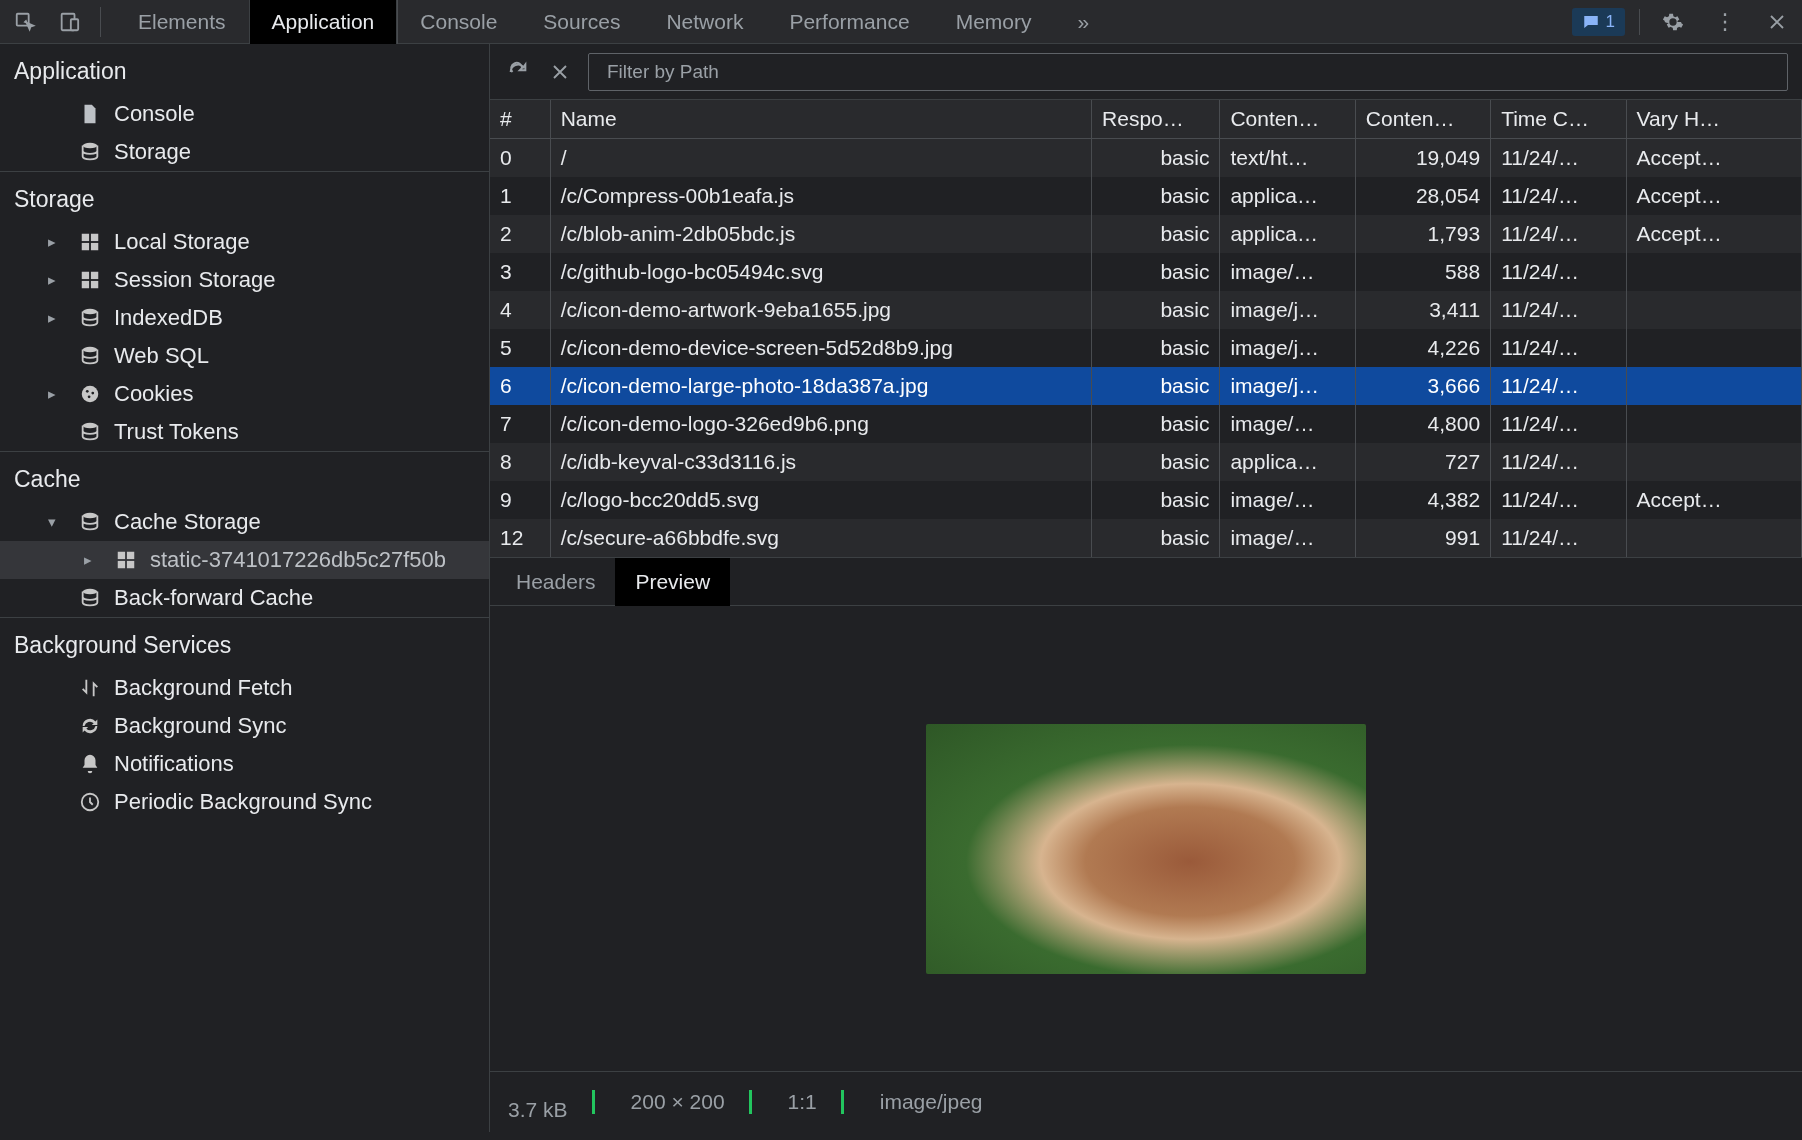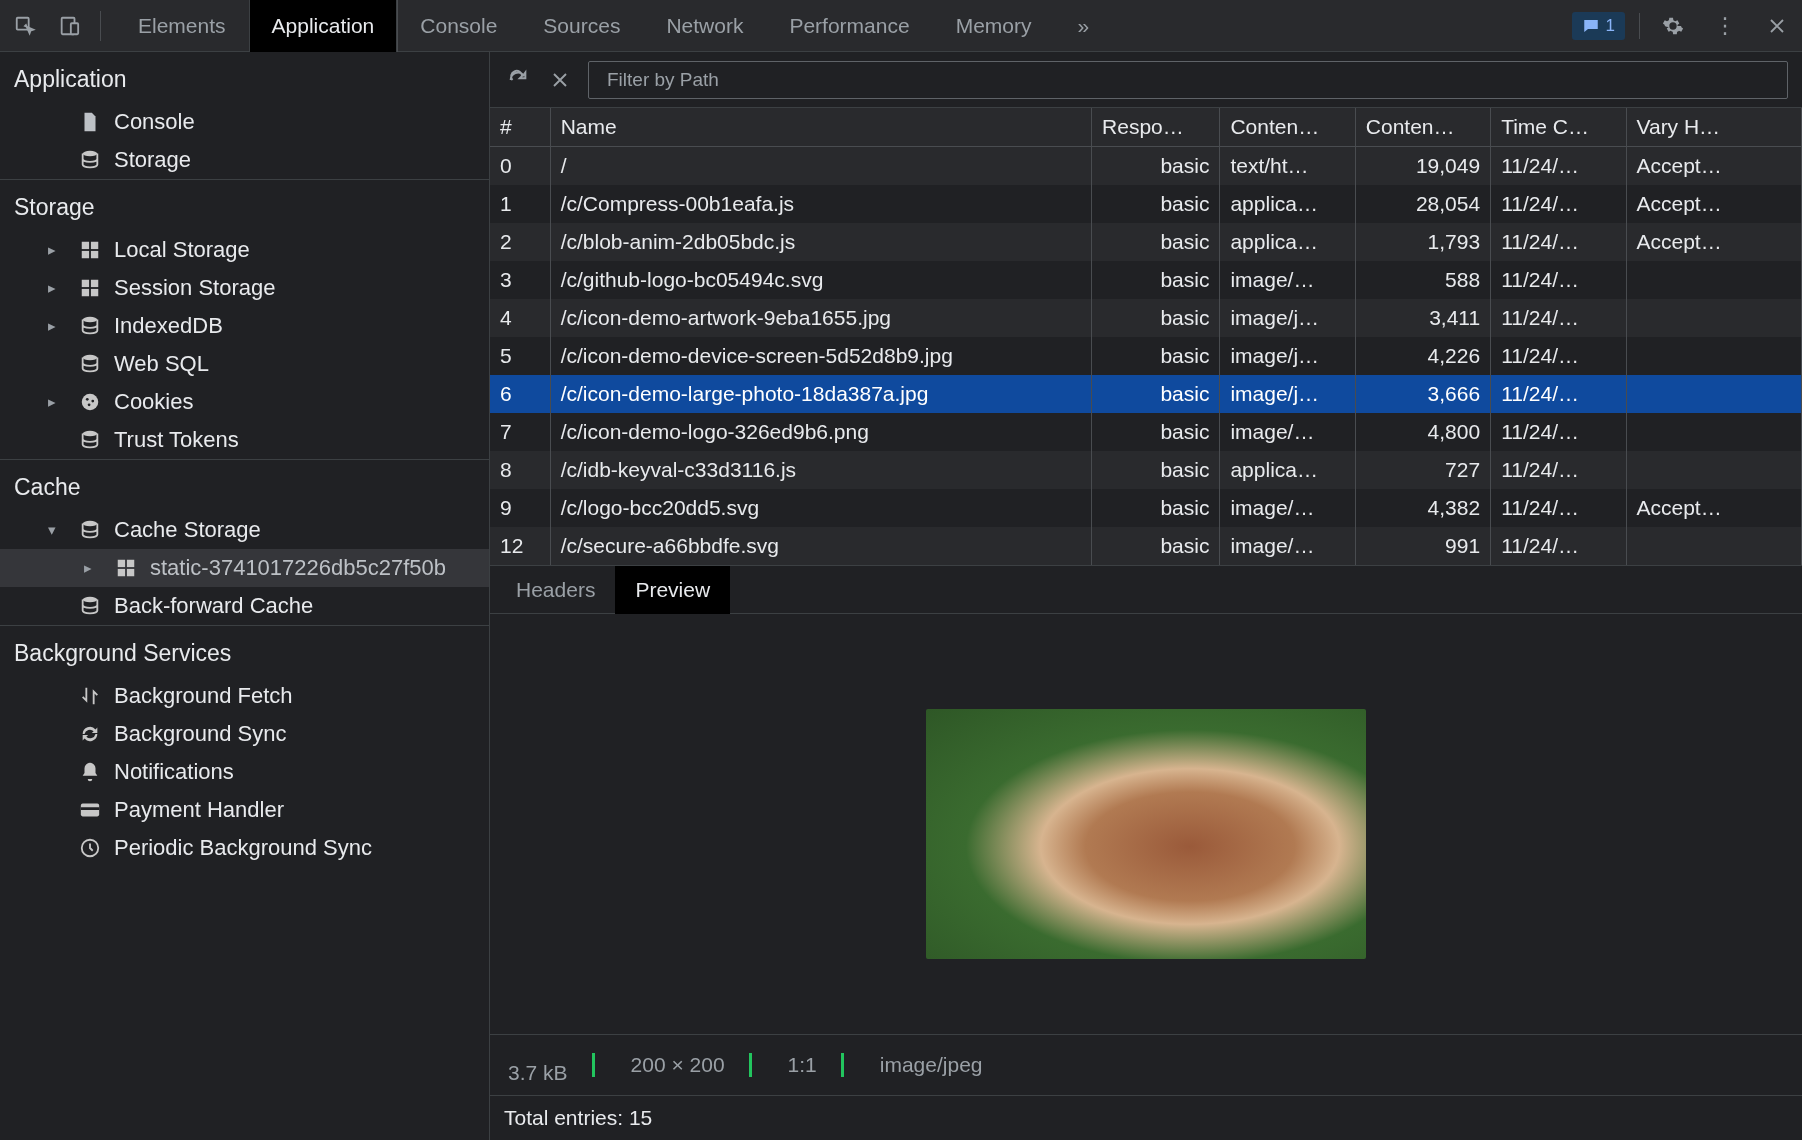--- a/index.html
+++ b/index.html
@@ -12,21 +12,21 @@
   overflow: hidden;
   font-size: 17px;
 }
 
 
 .topbar {
   display: flex;
   align-items: center;
   background: #292a2d;
   border-bottom: 1px solid #3c4043;
-  height: 52px;
+  height: 44px;
   padding: 0 6px;
 }
 .topbar-left { display: flex; align-items: center; gap: 6px; }
 .topbar-icon {
   width: 38px; height: 38px;
   display: flex; align-items: center; justify-content: center;
   color: #9aa0a6;
   cursor: pointer;
 }
 .top-tabs { display: flex; align-items: stretch; margin-left: 8px; }
@@ -379,30 +379,20 @@
           <span>Background Sync</span>
         </div>
         <div class="sb-item noexpand">
           <span class="chev" style="visibility:hidden">·</span>
           <span class="sb-icon">
             <svg width="22" height="22" viewBox="0 0 24 24" fill="currentColor">
               <path d="M12 2a6 6 0 00-6 6v5l-2 3h16l-2-3V8a6 6 0 00-6-6zm0 20a2.5 2.5 0 002.5-2.5h-5A2.5 2.5 0 0012 22z"></path>
             </svg>
           </span>
           <span>Notifications</span>
-        </div>
-        <div class="sb-item noexpand">
-          <span class="chev" style="visibility:hidden">·</span>
-          <span class="sb-icon">
-            <svg width="22" height="22" viewBox="0 0 24 24" fill="currentColor">
-              <rect x="2" y="5" width="20" height="14" rx="2"></rect>
-              <rect x="2" y="9" width="20" height="3" fill="#202124"></rect>
-            </svg>
-          </span>
-          <span>Payment Handler</span>
         </div>
         <div class="sb-item noexpand">
           <span class="chev" style="visibility:hidden">·</span>
           <span class="sb-icon">
             <svg width="22" height="22" viewBox="0 0 24 24" fill="currentColor">
               <circle cx="12" cy="12" r="9" fill="none" stroke="currentColor" stroke-width="2"></circle>
               <path d="M12 7v5l3 3" stroke="currentColor" stroke-width="2" fill="none"></path>
             </svg>
           </span>
           <span>Periodic Background Sync</span>
@@ -559,16 +549,15 @@
     <div class="preview">
       <div class="preview-img-area">
         <div class="preview-placeholder"></div>
       </div>
       <div class="preview-meta">
         <span>3.7 kB</span>
         <span>200 × 200</span>
         <span>1:1</span>
         <span>image/jpeg</span>
       </div>
-      <div class="footer">Total entries: 15</div>
     </div>
   </div>
 </div>
 
 </body></html>

